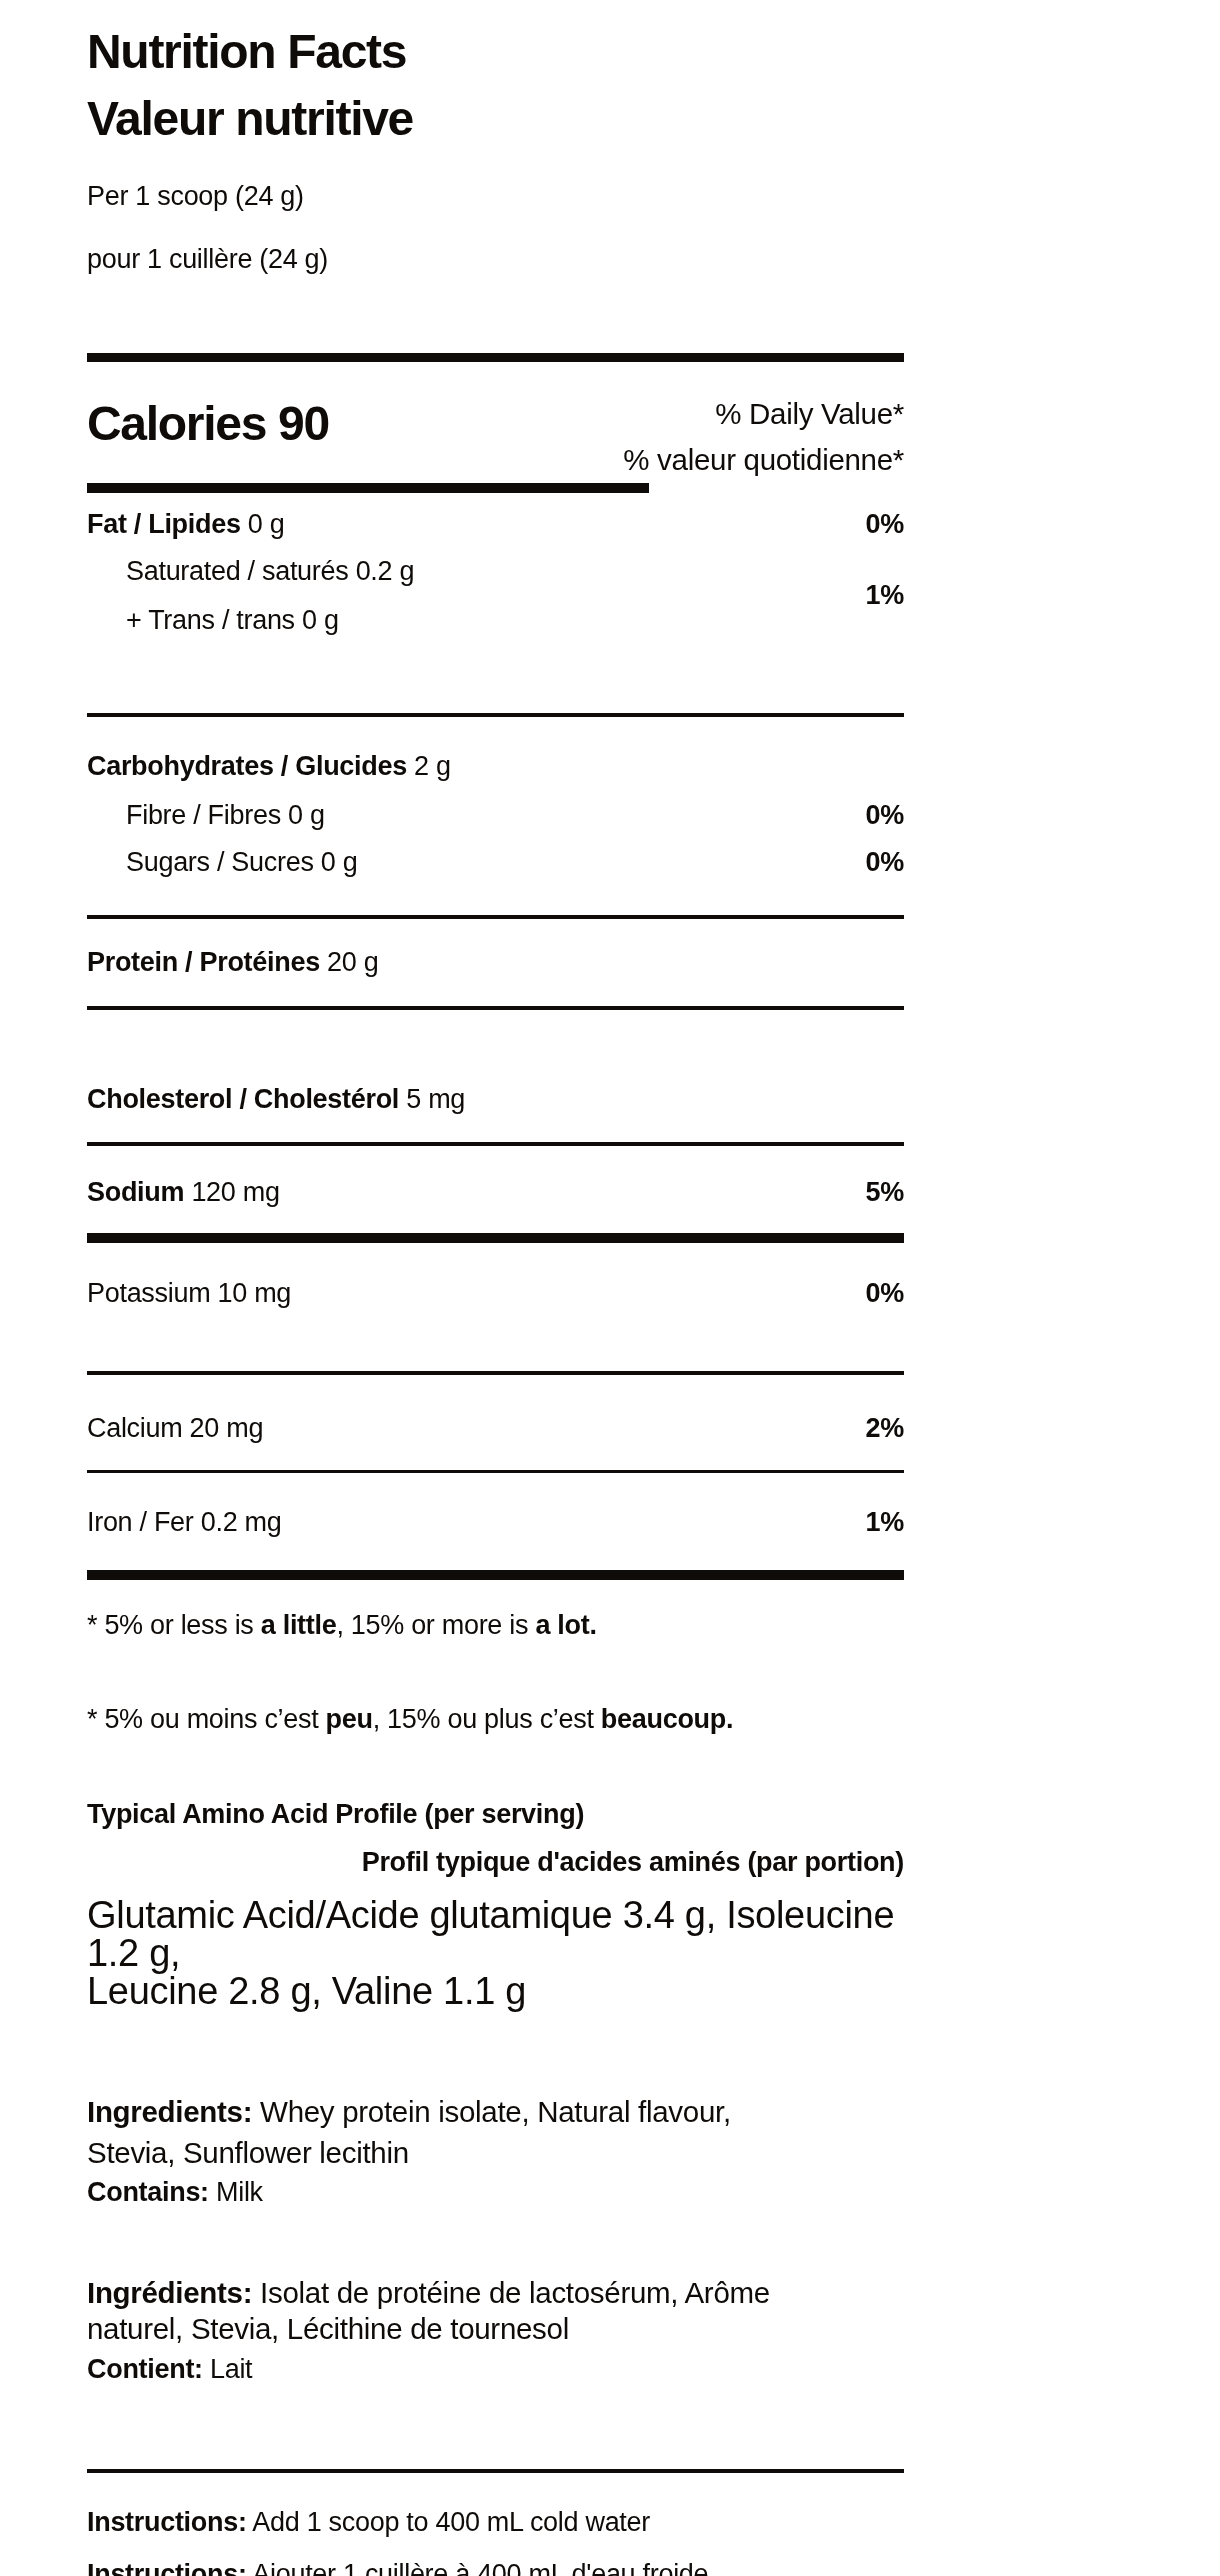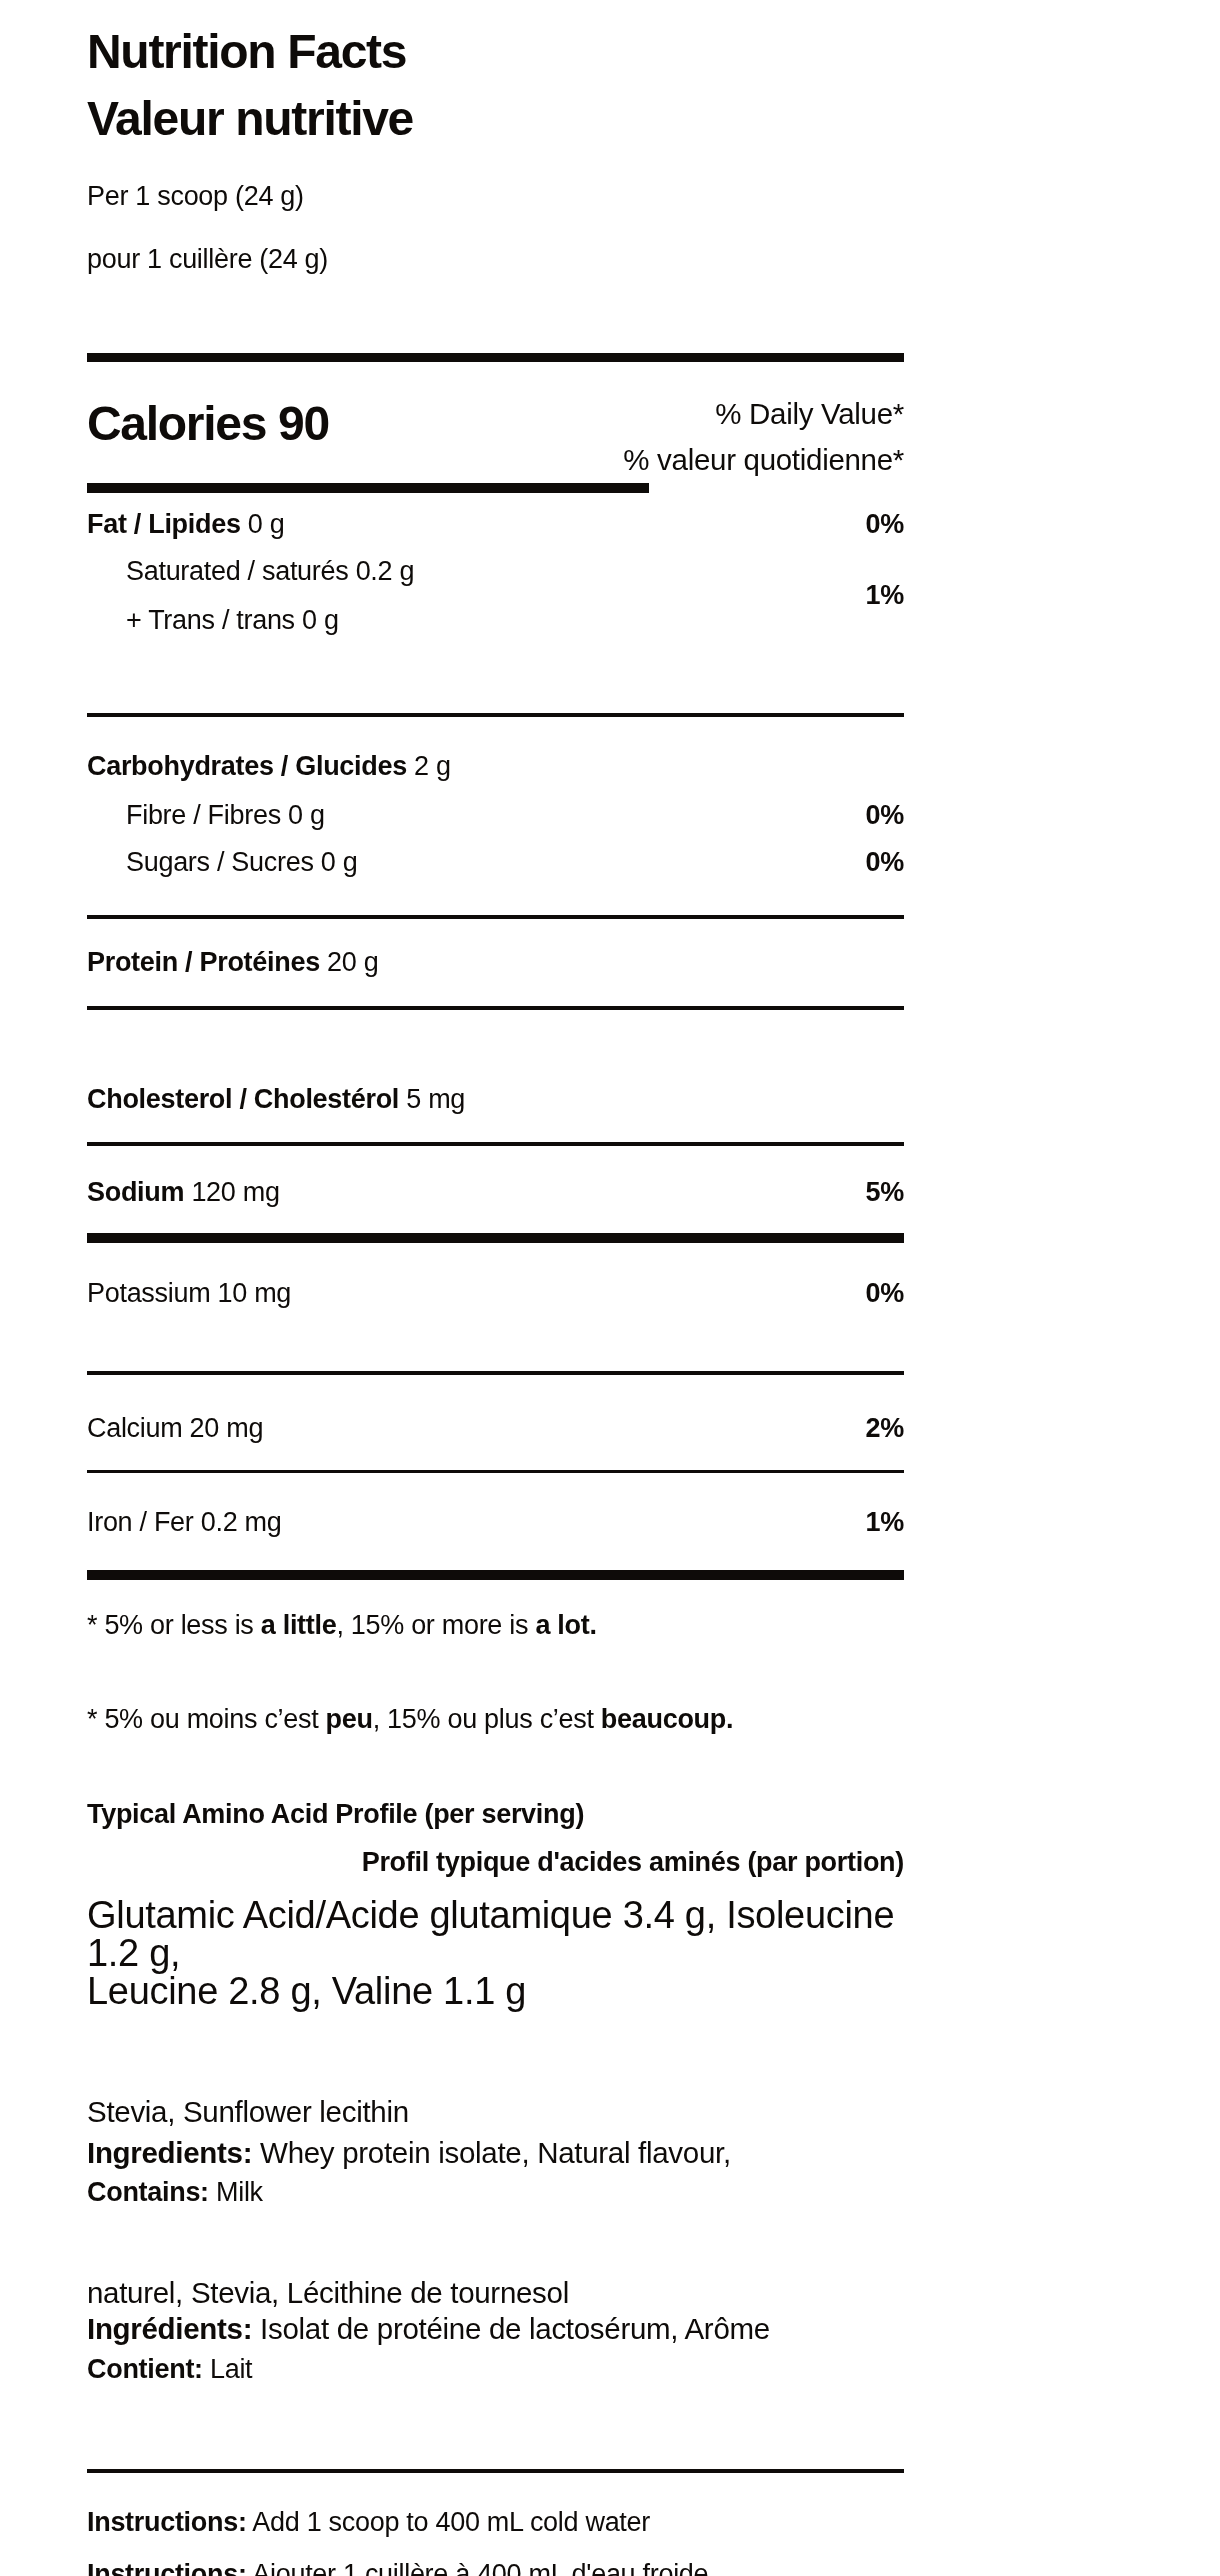--- a/index.html
+++ b/index.html
@@ -123,28 +123,28 @@
   <div class="txt" style="margin-top:65px;"><span>* 5% ou moins c’est </span><span class="b">peu</span><span>, 15% ou plus c’est </span><span class="b">beaucoup.</span></div>
 
   <div class="txt b" style="margin-top:65px;">Typical Amino Acid Profile (per serving)</div>
   <div class="txt b" style="margin-top:19px;text-align:right;">Profil typique d'acides aminés (par portion)</div>
   <div style="margin-top:18px;font-size:38px;line-height:38px;">
     <div>Glutamic Acid/Acide glutamique 3.4 g, Isoleucine 1.2 g,</div>
     <div>Leucine 2.8 g, Valine 1.1 g</div>
   </div>
 
   <div style="margin-top:81px;font-size:29.5px;line-height:41px;">
+    <div><span class="b">Ingredients:</span><span> Whey protein isolate, Natural flavour,</span></div>
     <div>Stevia, Sunflower lecithin</div>
-    <div><span class="b">Ingredients:</span><span> Whey protein isolate, Natural flavour,</span></div>
   </div>
   <div class="txt" style="margin-top:5px;"><span class="b">Contains:</span><span> Milk</span></div>
 
   <div style="margin-top:68px;font-size:29.5px;line-height:36px;">
+    <div><span class="b">Ingrédients:</span><span> Isolat de protéine de lactosérum, Arôme</span></div>
     <div>naturel, Stevia, Lécithine de tournesol</div>
-    <div><span class="b">Ingrédients:</span><span> Isolat de protéine de lactosérum, Arôme</span></div>
   </div>
   <div class="txt" style="margin-top:7.5px;"><span class="b">Contient:</span><span> Lait</span></div>
 
   <div class="rule" style="margin-top:85px;"></div>
 
   <div class="txt" style="margin-top:35px;"><span class="b">Instructions:</span><span> Add 1 scoop to 400 mL cold water</span></div>
   <div class="txt" style="margin-top:22.6px;"><span class="b">Instructions:</span><span> Ajouter 1 cuillère à 400 mL d'eau froide</span></div>
 
 </div>
 

